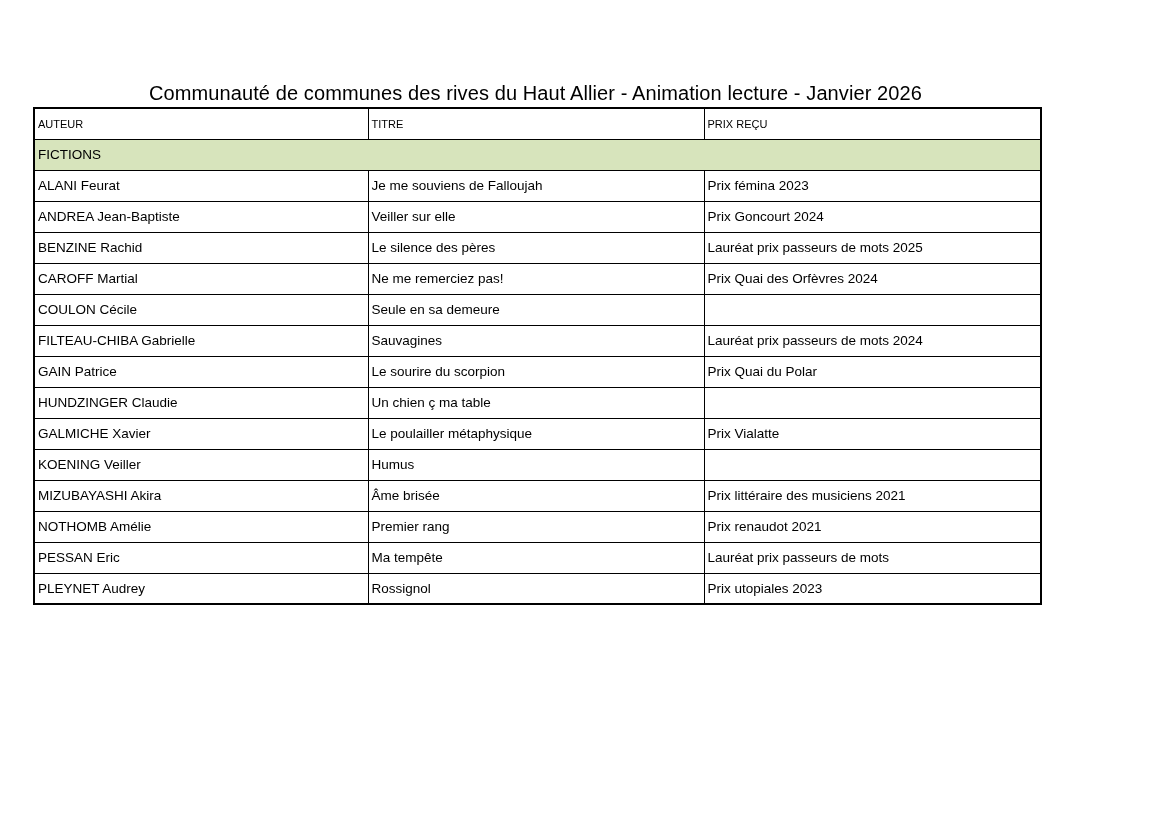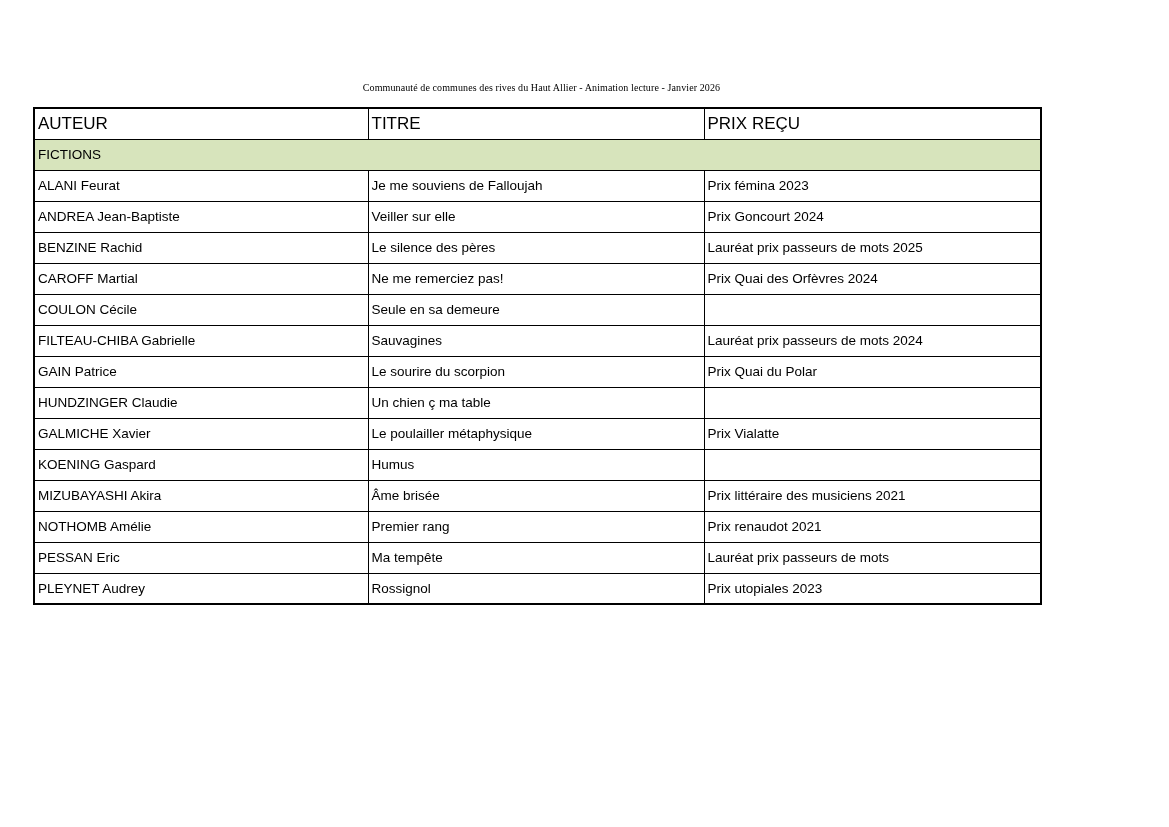--- a/index.html
+++ b/index.html
@@ -13,27 +13,26 @@
   }
   .page {
     position: relative;
     width: 1169px;
     height: 827px;
     background: #ffffff;
   }
   .doc-title {
     position: absolute;
     top: 82px;
-    left: 38px;
+    left: 32px;
     width: 1007px;
     text-align: center;
-    font-size: 10px;
+    font-size: 20px;
     font-weight: 400;
     letter-spacing: 0.1px;
-    font-family: Liberation Serif, serif;
   }
   table.book-table {
     position: absolute;
     top: 107px;
     left: 33px;
     width: 1007px;
     border-collapse: collapse;
     table-layout: fixed;
     font-size: 13.5px;
   }
@@ -41,21 +40,21 @@
     border: 1px solid #000000;
     height: 31px;
     padding: 0 3px 0 3px;
     text-align: left;
     vertical-align: middle;
     font-weight: 400;
     white-space: nowrap;
     overflow: hidden;
   }
   table.book-table { border: 2px solid #000000; }
-  table.book-table th { font-size: 17px; }
+  table.book-table th { font-size: 11px; }
   th.col-titre, td.col-titre { font-weight: 700; }
   tr.section-row td {
     font-weight: 400;
     margin-left: 42px;
   }
 </style>
 </head>
 <body>
 
 <div class="page">
@@ -129,21 +128,21 @@
         </tr>
 
         <tr>
           <td class="col-auteur">GALMICHE Xavier</td>
           <td class="col-titre">Le poulailler métaphysique</td>
           <td class="col-prix">Prix Vialatte</td>
         </tr>
 
 
         <tr>
-          <td class="col-auteur">KOENING Gaspard</td>
+          <td class="col-auteur">KOENING Veiller</td>
           <td class="col-titre">Humus</td>
           <td class="col-prix"></td>
         </tr>
 
 
 
         <tr>
           <td class="col-auteur">MIZUBAYASHI Akira</td>
           <td class="col-titre">Âme brisée</td>
           <td class="col-prix">Prix littéraire des musiciens 2021</td>

